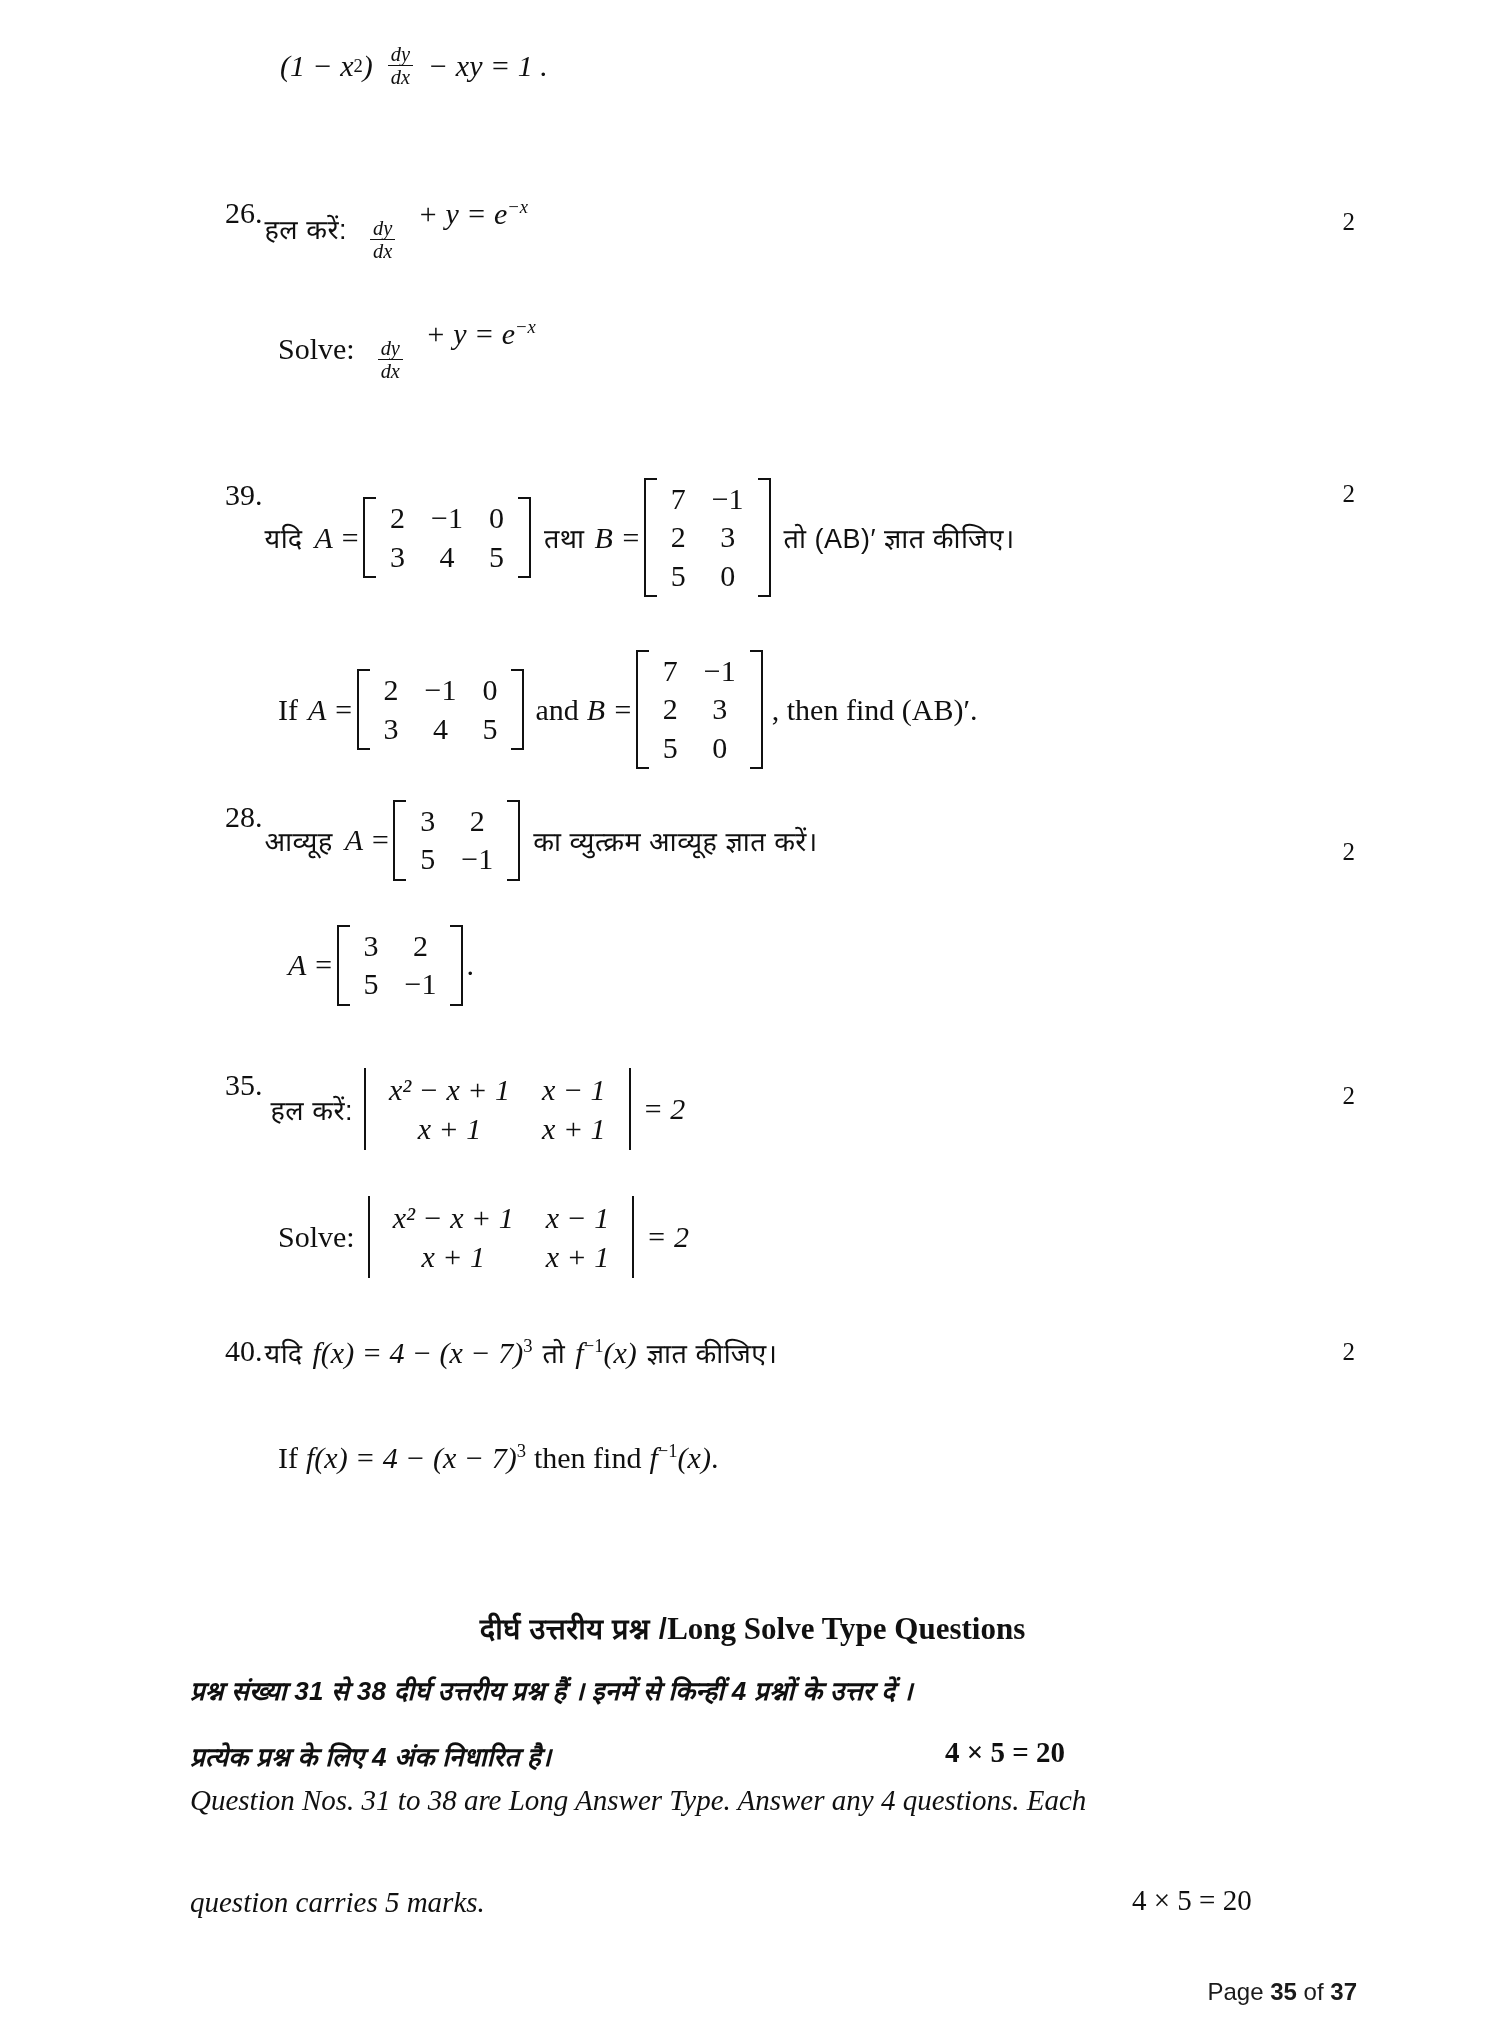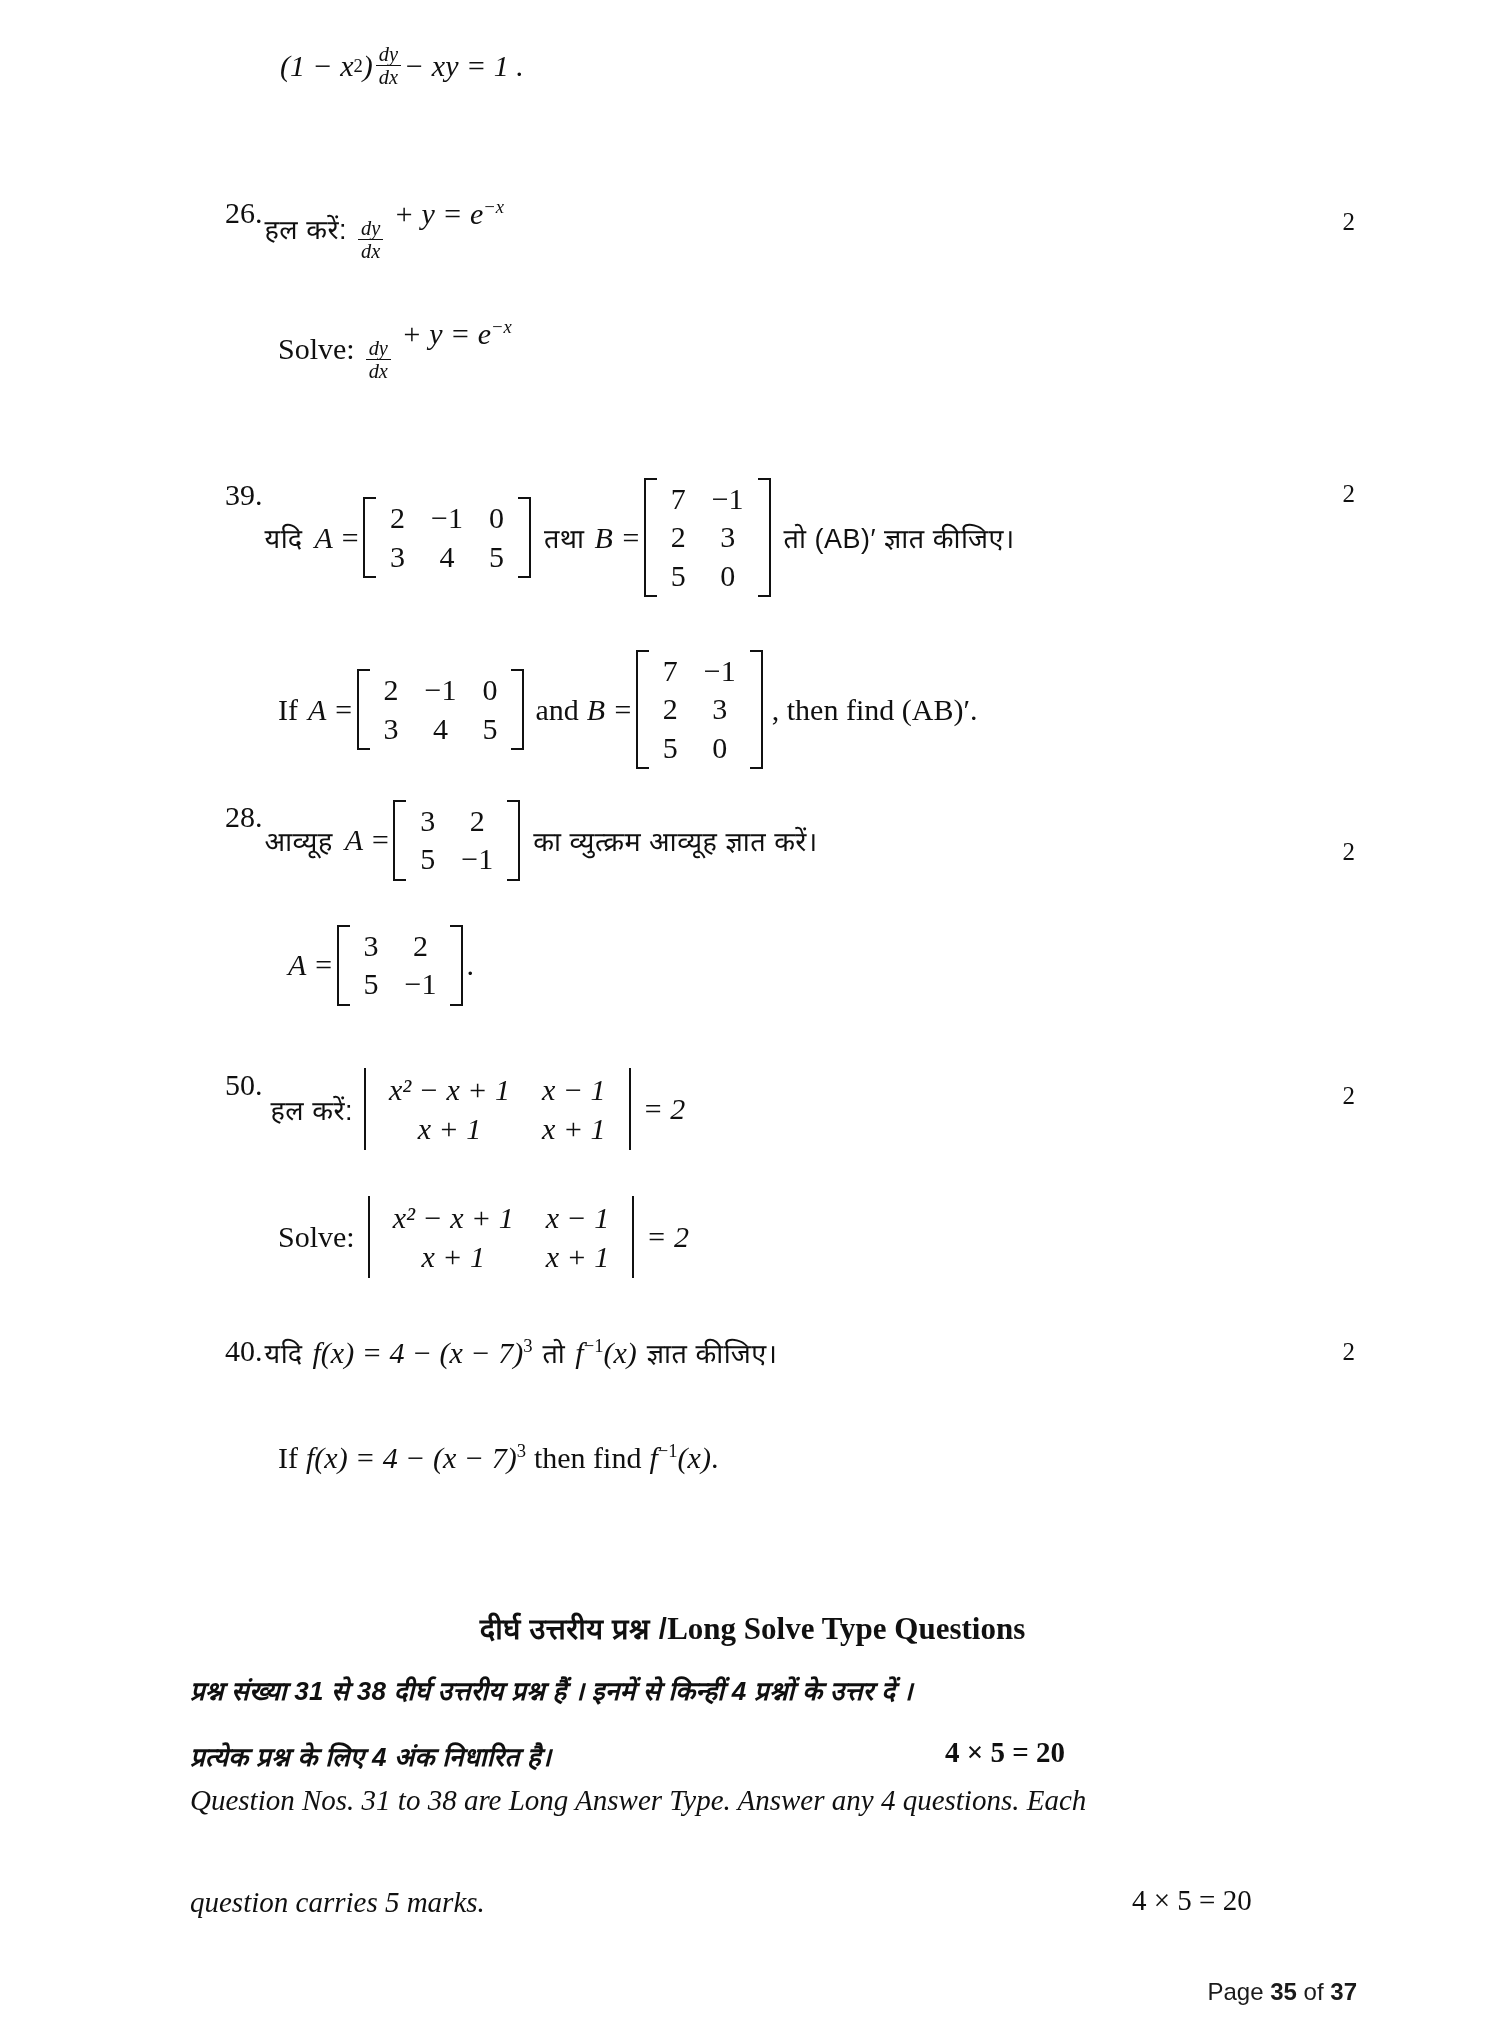--- a/index.html
+++ b/index.html
@@ -32,21 +32,21 @@
   }
 
   
   .frac {
     display: inline-flex;
     flex-direction: column;
     align-items: center;
     vertical-align: -0.52em;
     line-height: 1.0;
     font-size: 0.68em;
-    margin: 0 3px;
+    margin: 0 15px;
   }
   .frac .top { padding: 0 3px 1px; }
   .frac .bot { padding: 1px 3px 0; border-top: 1.6px solid #111; }
 
   sup.exp { font-size: 0.62em; font-style: italic; vertical-align: super; }
   sup.expn { font-size: 0.62em; font-style: normal; vertical-align: super; }
 
   
   .matrix {
     display: inline-grid;
@@ -298,21 +298,21 @@
         <span>2</span>
         <span>5</span>
         <span>−1</span>
       </span>
       <span class="eng">.</span>
     </div>
   </div>
 
   <div class="qrow" style="left:225px; top:1068px;">
 
-    <span class="qnum">50.</span>
+    <span class="qnum">35.</span>
     <div class="qbody">
       <span class="hindi" style="margin-left:6px;">हल करें:</span>
       <span class="det math" style="grid-template-columns:repeat(2,auto); font-size:30px; margin-left:8px;">
         <span>x² − x + 1</span>
         <span>x − 1</span>
         <span>x + 1</span>
         <span>x + 1</span>
       </span>
       <span class="math" style="margin-left:6px;">= 2</span>
     </div>

